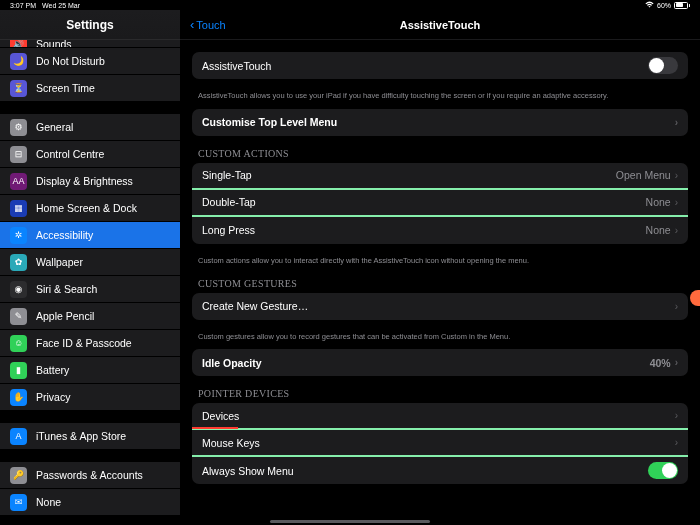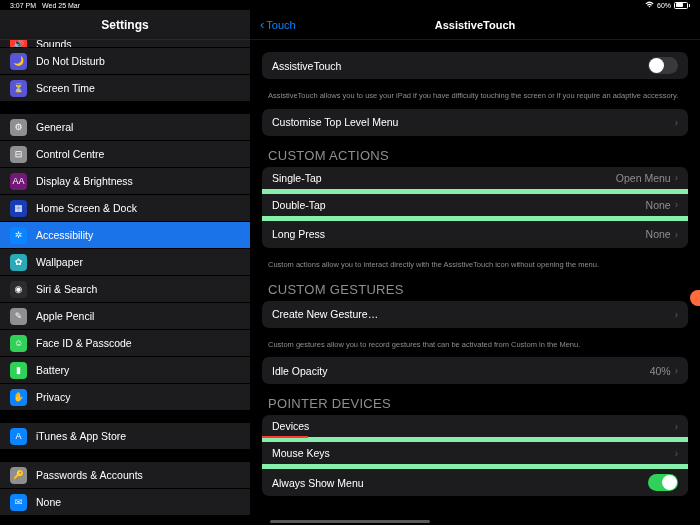--- a/index.html
+++ b/index.html
@@ -1,40 +1,40 @@
 <!DOCTYPE html>
 <html><head>
 <meta charset="utf-8">
 <style>
 * { margin: 0; padding: 0; box-sizing: border-box; font-family: -apple-system, BlinkMacSystemFont, "Helvetica Neue", sans-serif; -webkit-font-smoothing: antialiased; }
 body { background: #000; color: #fff; width: 700px; height: 525px; overflow: hidden; position: relative; }
 .status-bar { height: 10px; display: flex; justify-content: space-between; align-items: center; padding: 0 10px; font-size: 7px; color: #fff; }
 .status-left { display: flex; gap: 6px; }
 .status-right { display: flex; gap: 3px; align-items: center; }
 .container { display: flex; height: 515px; }
-.sidebar { width: 250px; background: #000; overflow-y: auto; }
+.sidebar { width: 180px; background: #000; overflow-y: auto; }
 .sidebar-header { height: 30px; display: flex; align-items: center; justify-content: center; background: linear-gradient(#1c1c1e,#1a1a1c); border-bottom: 1px solid #2a2a2c; }
 .sidebar-title { font-size: 12px; font-weight: 600; }
 .sb-section { margin-top: 12px; }
 .sb-section.first { margin-top: 0; }
 .sb-item { display: flex; align-items: center; height: 27px; padding: 0 10px; gap: 9px; background: #1c1c1e; font-size: 10.5px; cursor: pointer; border-bottom: 1px solid #000; }
 .sb-item.selected { background: #1a73e8; }
 .sb-icon { width: 17px; height: 17px; border-radius: 4px; display: flex; align-items: center; justify-content: center; font-size: 9px; color: #fff; flex-shrink: 0; }
 .main { flex: 1; background: #000; position: relative; overflow-y: auto; }
 .main-header { height: 30px; display: flex; align-items: center; padding: 0 10px; position: relative; border-bottom: 1px solid #1a1a1c; }
 .back-btn { display: flex; align-items: center; gap: 2px; color: #0a84ff; font-size: 11px; cursor: pointer; }
 .back-chevron { font-size: 13px; line-height: 1; }
 .main-title { position: absolute; left: 50%; transform: translateX(-50%); font-size: 11px; font-weight: 600; }
 .content { padding: 0 12px; }
 .group { margin-top: 12px; }
-.group.tight { margin-top: 8px; }
-.group-head { font-size: 13px; color: #8e8e93; padding: 0 6px 4px; letter-spacing: 0.3px; }
+.group.tight { margin-top: 8px; font-weight: bold; }
+.group-head { font-size: 10px; color: #8e8e93; padding: 0 6px 4px; letter-spacing: 0.3px; font-family: Liberation Serif, serif; }
 .group-foot { font-size: 7.5px; color: #8e8e93; padding: 12px 6px 0; line-height: 1.3; }
 .cell-wrap { background: #1c1c1e; border-radius: 7px; overflow: hidden; }
-.cell { display: flex; align-items: center; height: 27px; padding: 0 10px; border-bottom: 5px solid #86efac; cursor: pointer; }
+.cell { display: flex; align-items: center; height: 27px; padding: 0 10px; border-bottom: 2px solid #86efac; cursor: pointer; }
 .cell:last-child { border-bottom: none; }
 .cell-label { font-size: 10.5px; flex: 1; }
 .cell-value { font-size: 10.5px; color: #8e8e93; margin-right: 4px; }
 .chevron { color: #5a5a5e; font-size: 10px; }
 .toggle { width: 30px; height: 17px; border-radius: 9px; position: relative; }
 .toggle.off { background: #39393d; }
 .toggle.on { background: #30d158; }
 .toggle .knob { width: 15px; height: 15px; background: #fff; border-radius: 50%; position: absolute; top: 1px; }
 .toggle.off .knob { left: 1px; }
 .toggle.on .knob { right: 1px; }

